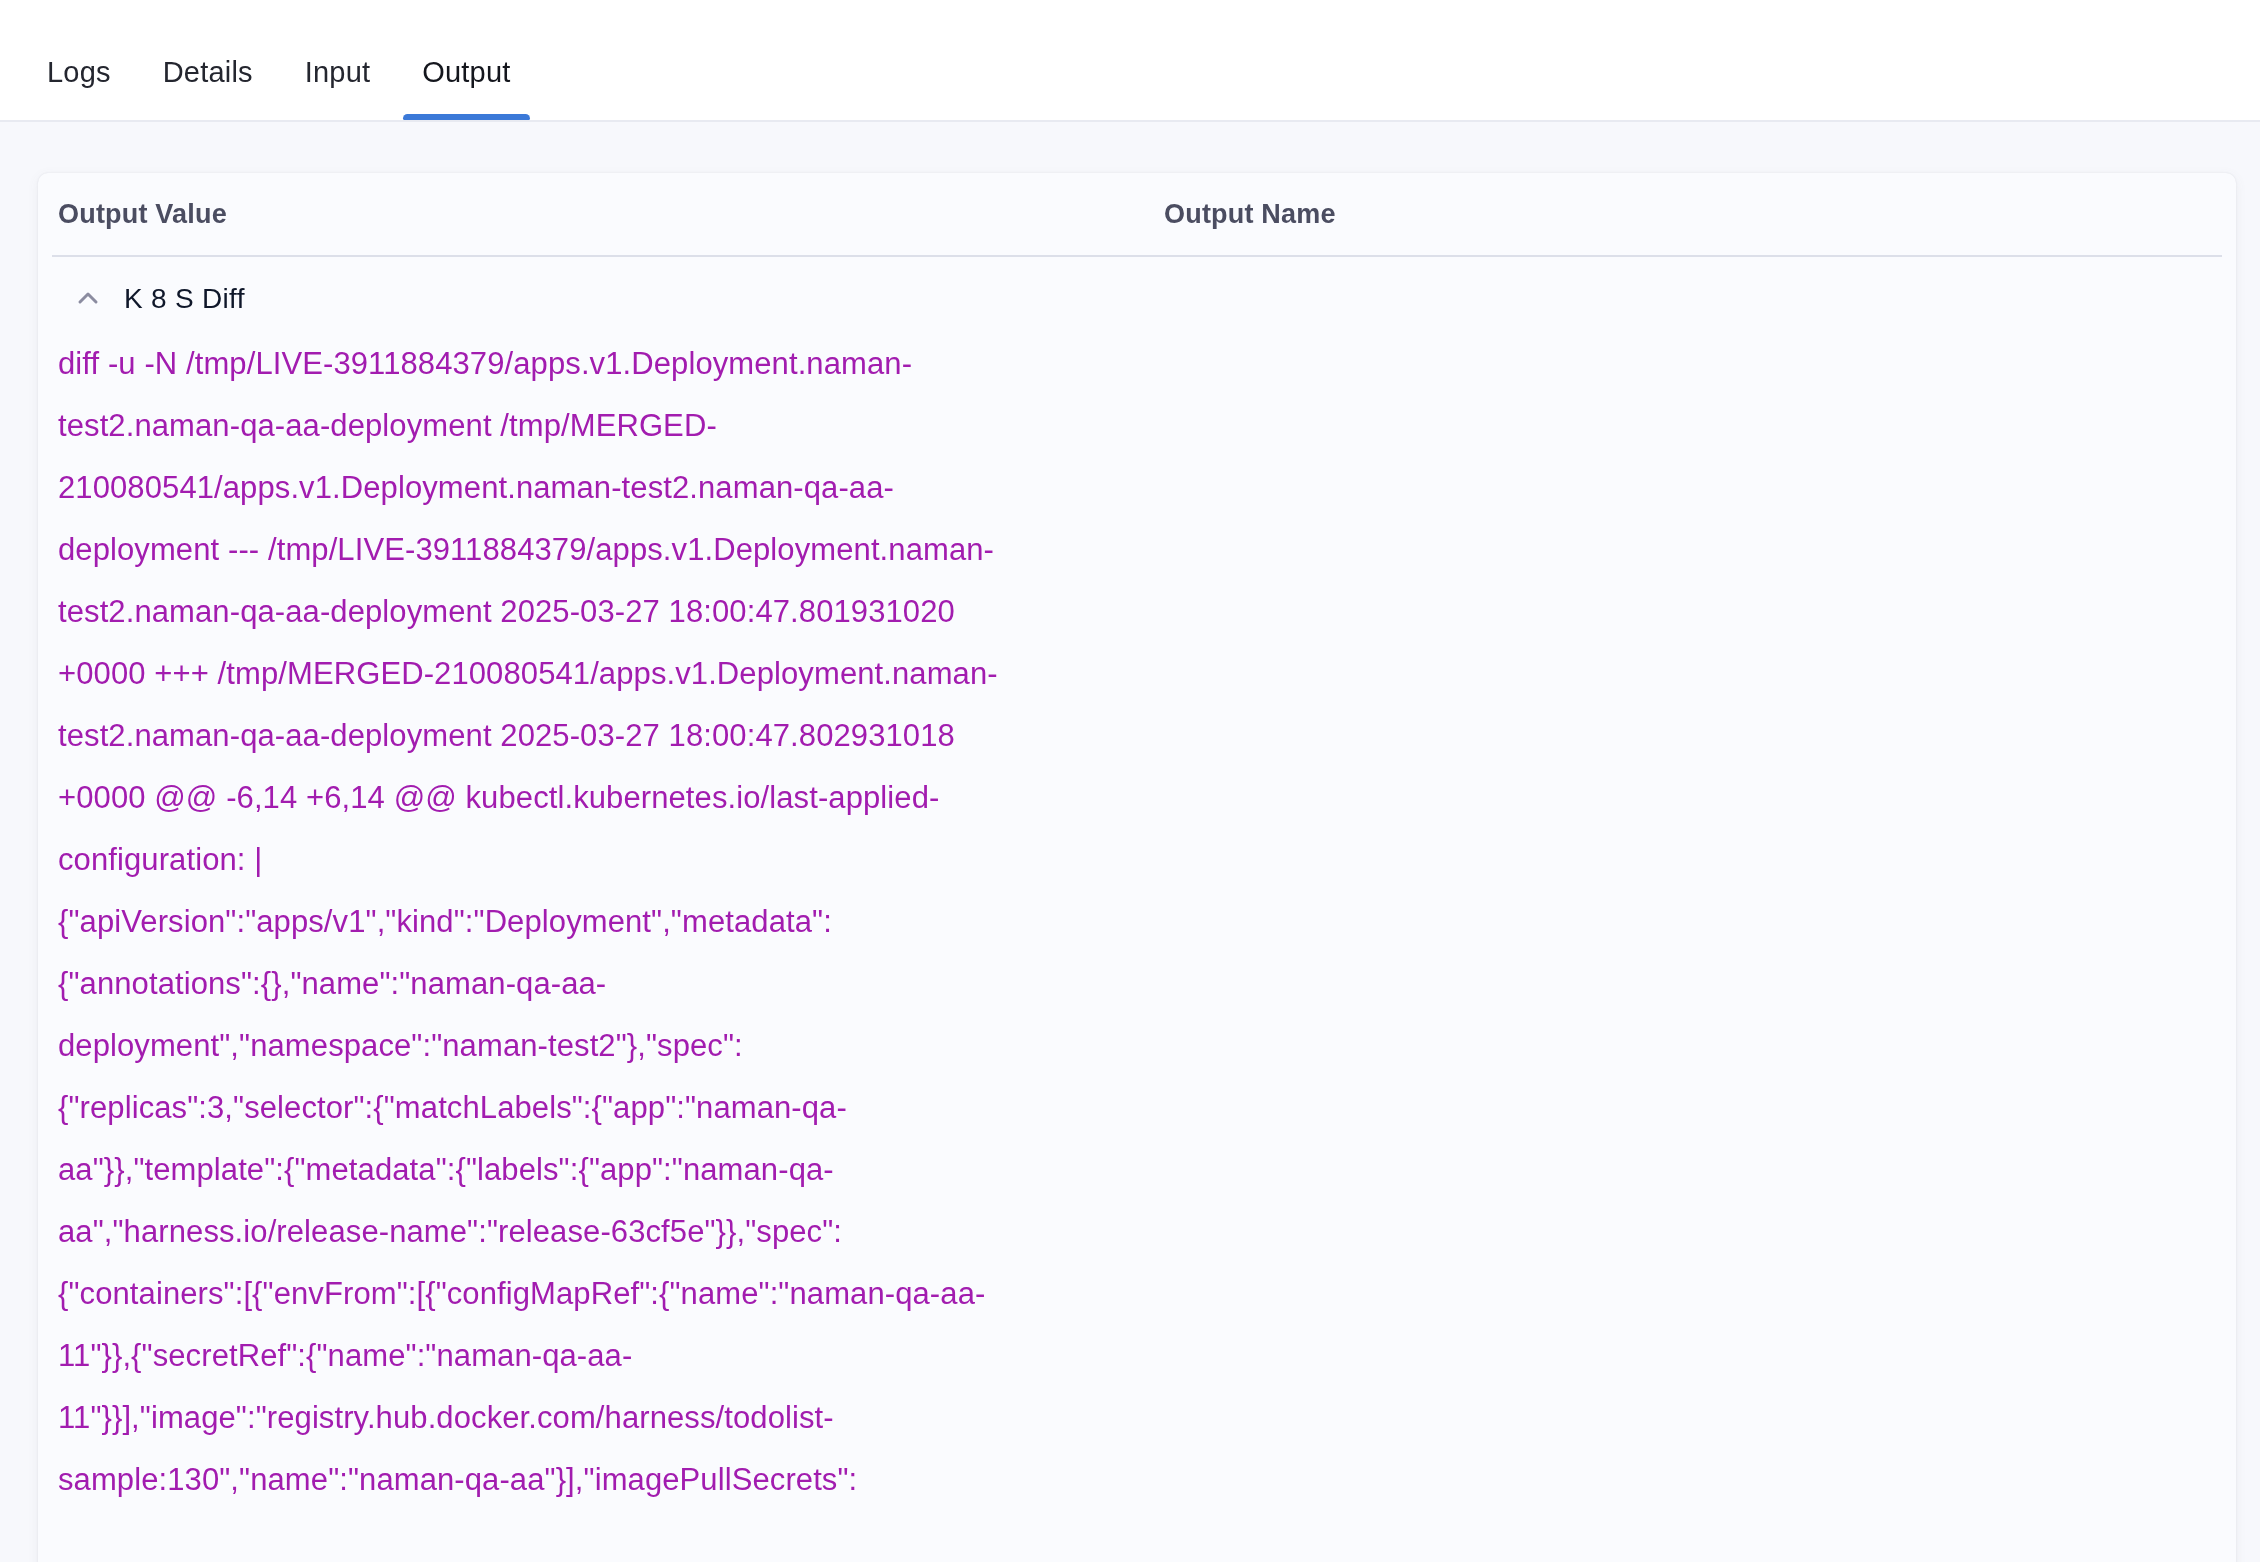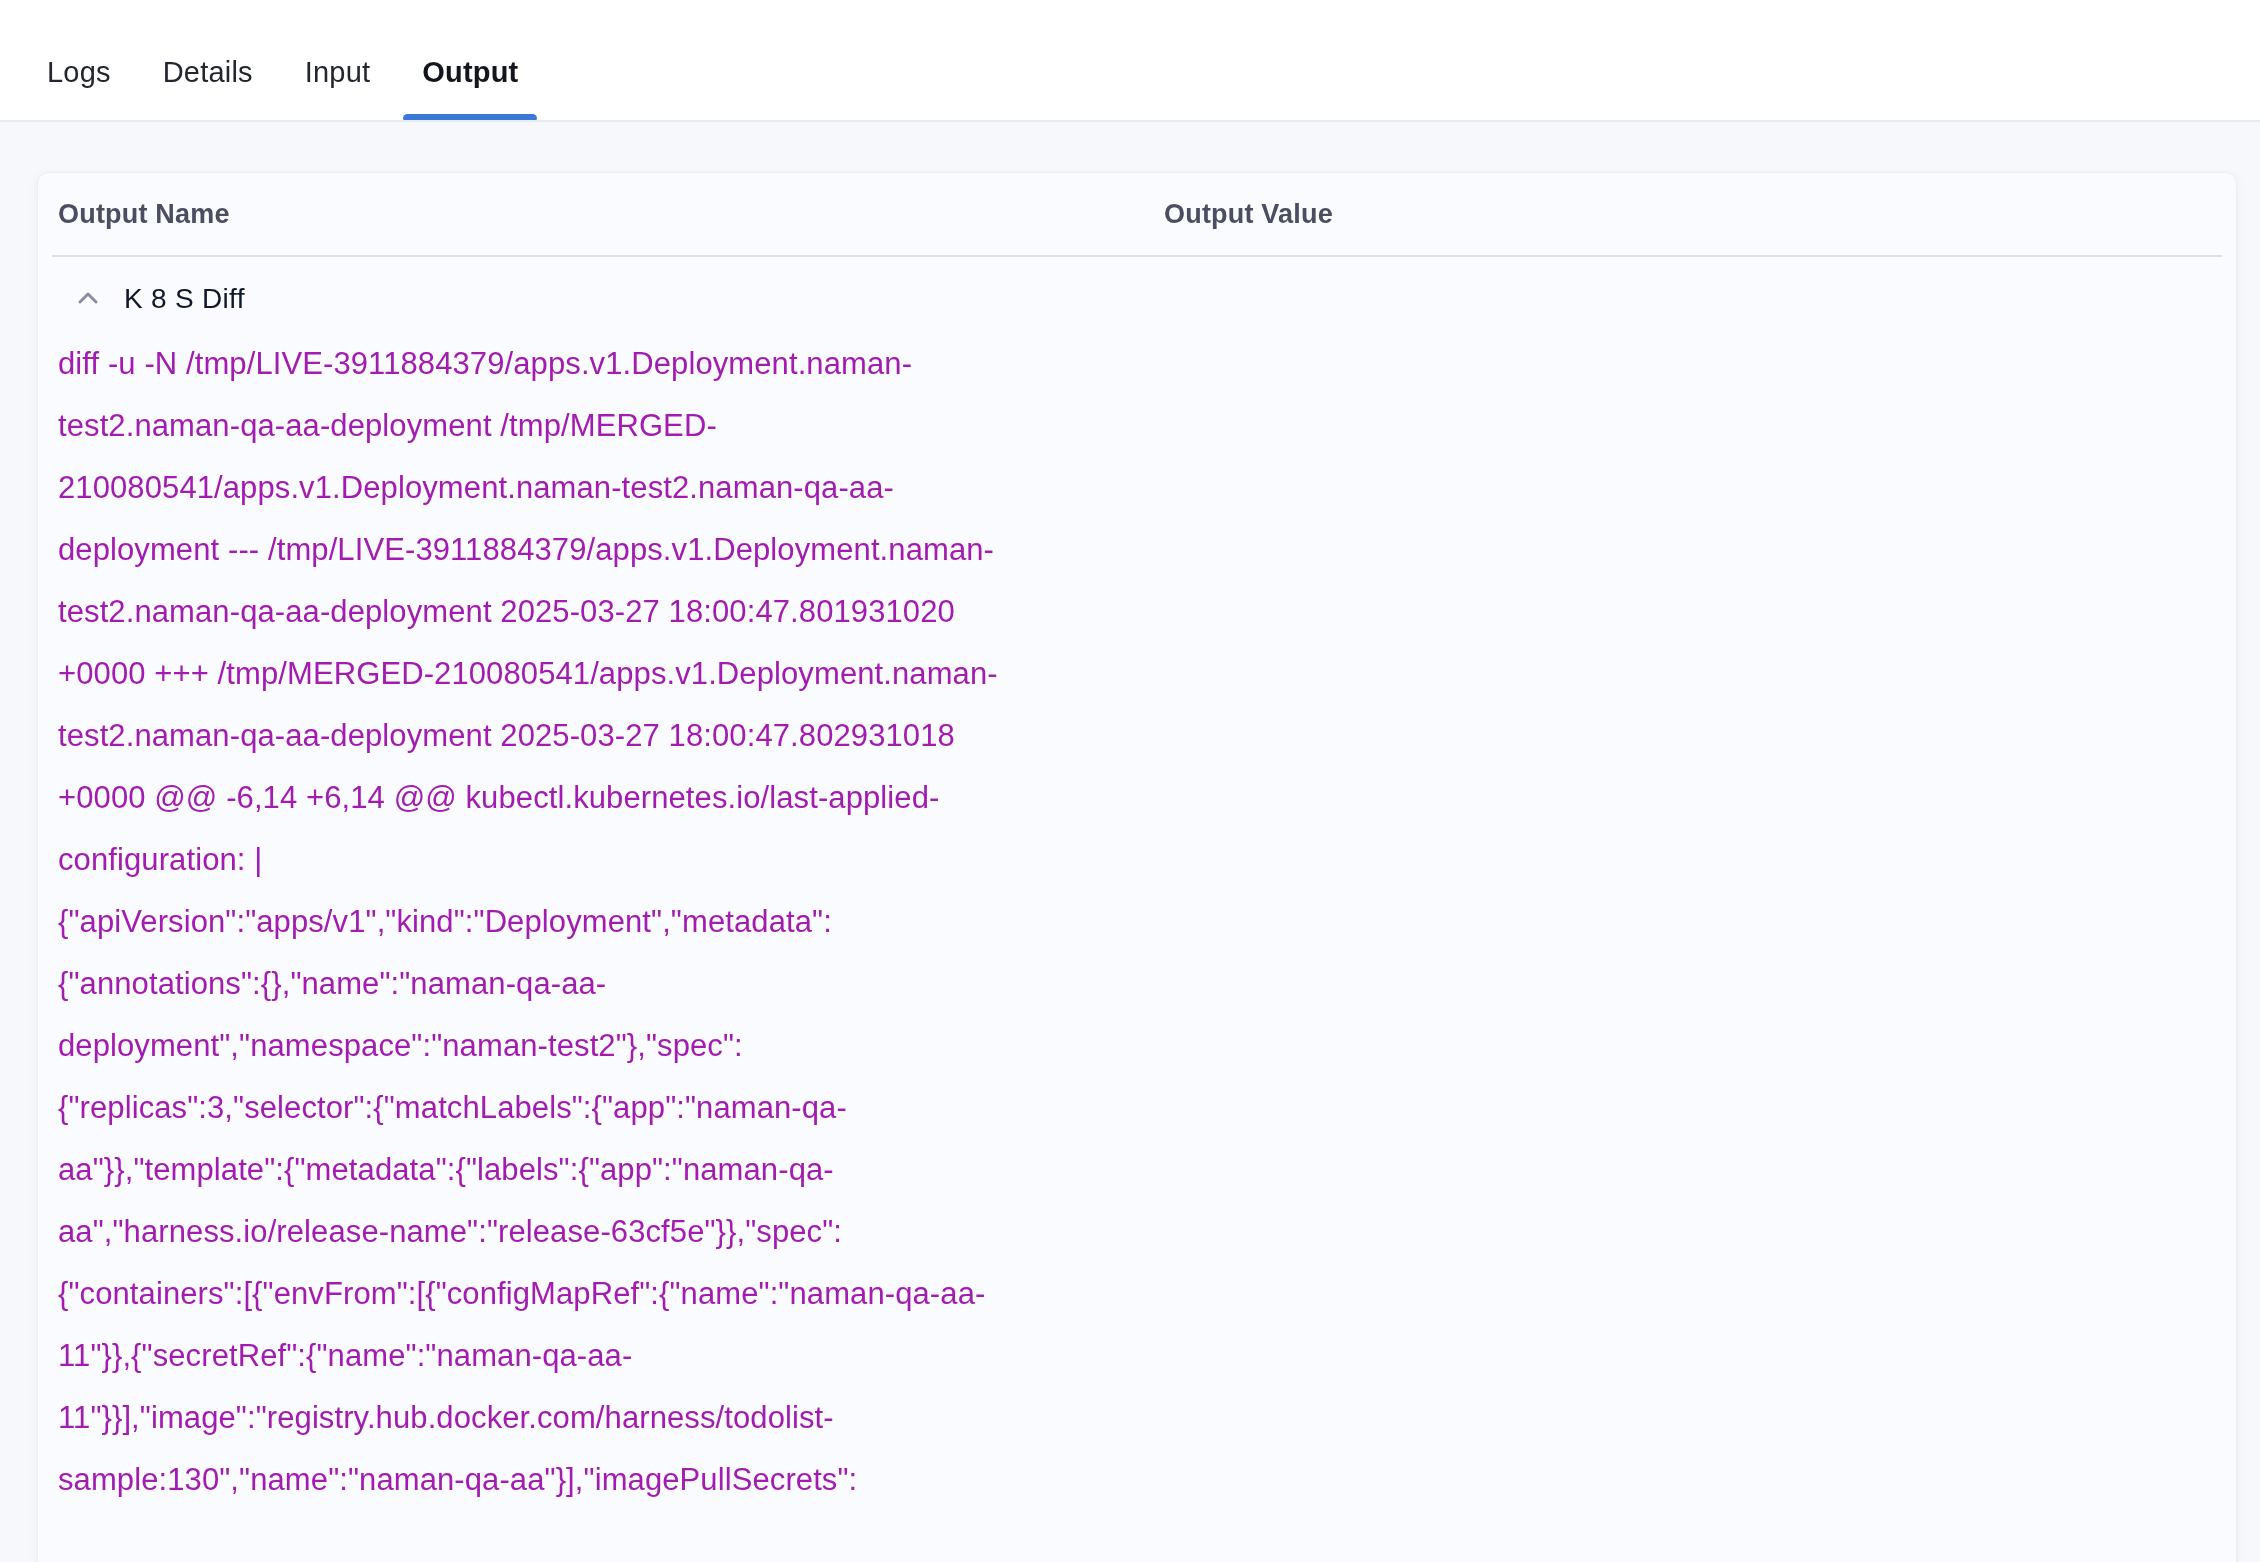--- a/index.html
+++ b/index.html
@@ -31,21 +31,21 @@
     display: flex;
     align-items: center;
     padding: 0 19px;
     margin-right: 14px;
     font-size: 29px;
     color: #24262f;
     letter-spacing: 0.2px;
     cursor: pointer;
     white-space: nowrap;
   }
-  .tab.active { font-weight: bold; color: #14161d; }
+  .tab.active { font-weight: normal; color: #14161d; }
   .tab.active::after {
     content: "";
     position: absolute;
     left: 0; right: 0; bottom: 0;
     height: 6px;
     border-radius: 6px 6px 2px 2px;
     background: #3b79d8;
   }
 
   
@@ -132,22 +132,22 @@
   <div class="tabbar">
     <div class="tab">Logs</div>
     <div class="tab">Details</div>
     <div class="tab">Input</div>
     <div class="tab active">Output</div>
   </div>
 
   <div class="card">
 
     <div class="card-header">
+      <div class="col-title">Output Value</div>
       <div class="col-title">Output Name</div>
-      <div class="col-title">Output Value</div>
     </div>
 
     <div class="divider"></div>
 
     <div class="group-row">
       <span class="chevron">
         <svg width="24" height="24" viewBox="0 0 24 24" fill="none">
           <path d="M4 15 L12 7 L20 15" stroke="#8b8ca0" stroke-width="3" stroke-linecap="round" stroke-linejoin="round"></path>
         </svg>
       </span>

